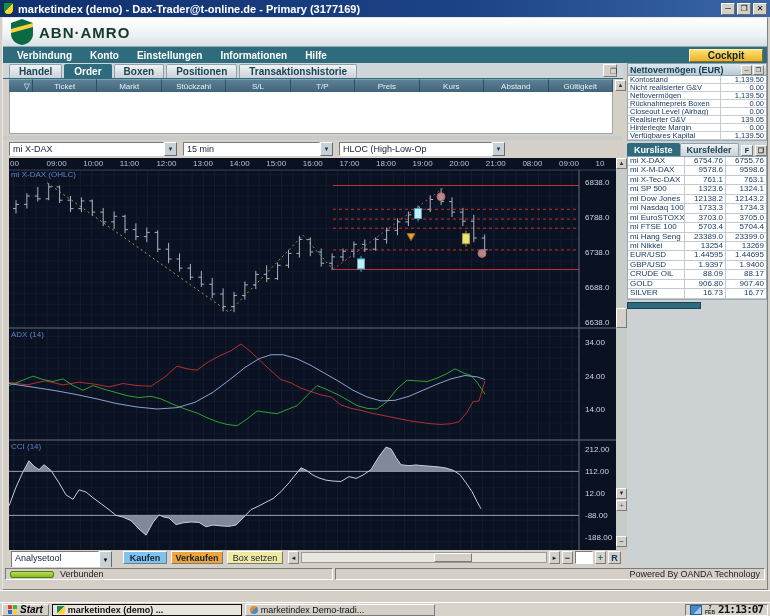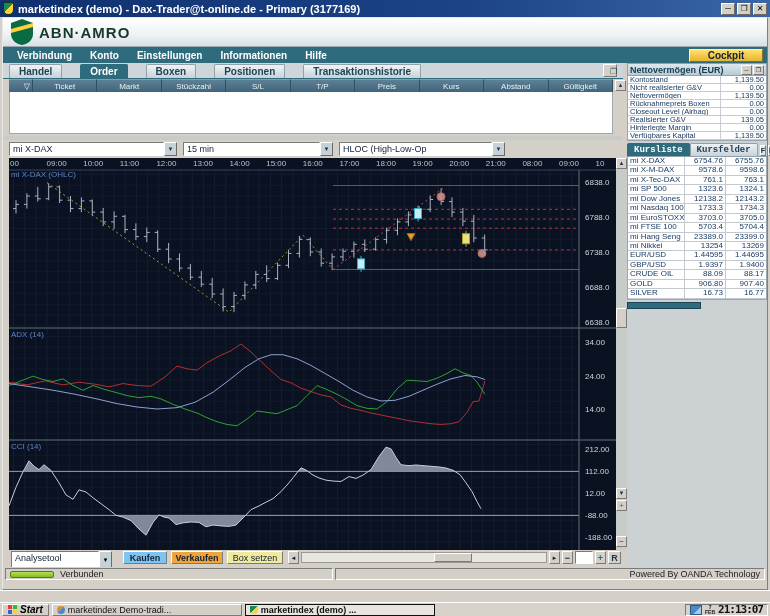--- a/index.html
+++ b/index.html
@@ -33,21 +33,21 @@
 
   .menubar{position:absolute;left:0;top:29px;width:764px;height:16px;background:#2e6b7d;
     display:flex;align-items:center;}
   .menu-items{display:flex;gap:18px;padding-left:14px;flex:1;}
   .menu-item{color:#fff;font-size:10px;font-weight:bold;cursor:default;}
   .cockpit{margin-right:4px;width:74px;height:13px;font-size:10px;font-weight:bold;color:#123;
     background:linear-gradient(180deg,#ffe070,#e8b42c);border:1px solid;border-color:#fff2b0 #8a6d1f #8a6d1f #fff2b0;padding:0 0 1px;}
 
   
   .tabbar{position:absolute;left:0;top:45px;width:620px;height:16px;background:#cfd6da;display:flex;align-items:flex-end;padding-left:6px;border-bottom:1px solid #2e6b7d;}
-  .tab{height:14px;padding:1px 9px 0;margin-right:18px;font-size:10px;font-weight:bold;color:#1c4455;
+  .tab{height:14px;padding:1px 9px 0;margin-right:2px;font-size:10px;font-weight:bold;color:#1c4455;
     background:linear-gradient(180deg,#f0f3f5,#c8d2d8);border:1px solid #8fa2ab;border-bottom:none;border-radius:2px 2px 0 0;}
   .tab.active{background:#2e6b7d;color:#fff;border-color:#2e6b7d;}
   .tabtool{position:absolute;right:24px;top:1px;width:14px;height:13px;font-size:8px;line-height:11px;text-align:center;color:#1c4455;}
   .ot-scrollup{position:absolute;left:612px;top:62px;width:11px;height:11px;font-size:6px;line-height:9px;text-align:center;color:#234;padding:0;}
 
   .othead{position:absolute;left:6px;top:61px;width:604px;height:13px;display:flex;}
   .ohcell{background:linear-gradient(180deg,#5c8196,#40657a);color:#e8f0f4;font-size:8px;
     border-right:1px solid #31505f;border-top:1px solid #7fa0b0;display:flex;align-items:center;justify-content:center;}
   .ohcell.filter{width:24px;flex:none;justify-content:flex-end;padding-right:2px;}
   .ohcell.col{flex:1;}
@@ -94,21 +94,21 @@
   .panelhead{height:13px;background:linear-gradient(180deg,#dde8ee,#b9cad4);border:1px solid #8fa2ab;
     display:flex;align-items:center;font-size:9px;font-weight:bold;color:#123c4e;padding:0 2px;}
   .panelhead .ph-title{flex:1;}
   .phbtn{width:11px;height:10px;font-size:6px;line-height:8px;text-align:center;padding:0;margin-left:1px;color:#234;}
   .acct-rows{background:#fff;border:1px solid #9aa8b0;border-top:none;}
   .arow{height:8px;display:flex;border-bottom:1px solid #c6ccd2;font-size:7.5px;color:#13355e;line-height:7px;}
   .arow .al{flex:1;padding-left:2px;overflow:hidden;white-space:nowrap;}
   .arow .av{width:46px;text-align:right;padding-right:2px;border-left:1px solid #c6ccd2;}
   .qtabs{margin-top:3px;height:13px;display:flex;align-items:flex-end;background:#ccd2d4;border-bottom:1px solid #8fa2ab;}
   .qtab{height:13px;padding:1px 6px 0;font-size:9px;font-weight:bold;color:#1c4455;background:linear-gradient(180deg,#eef2f4,#c8d2d8);
-    border:1px solid #8fa2ab;border-bottom:none;border-radius:2px 2px 0 0;font-family:Liberation Mono, monospace;}
+    border:1px solid #8fa2ab;border-bottom:none;border-radius:2px 2px 0 0;}
   .qtab.active{background:#2e6b7d;color:#fff;border-color:#2e6b7d;}
   .qbtn{width:12px;height:11px;font-size:7px;font-weight:bold;line-height:9px;text-align:center;color:#123;padding:0;margin-left:2px;}
   .quote-rows{background:#fff;border:1px solid #9aa8b0;border-top:none;}
   .qrow{height:9.45px;display:flex;border-bottom:1px solid #c2cad0;font-size:8px;color:#13355e;line-height:8.5px;}
   .qrow .qn{width:56px;padding-left:2px;overflow:hidden;white-space:nowrap;}
   .qrow .qb,.qrow .qa{width:41px;text-align:right;padding-right:2px;border-left:1px solid #c2cad0;}
   .stub{margin-top:2px;width:74px;height:7px;background:#2e6b7d;border:1px solid #1c4455;}
 
   
   .taskbar{position:absolute;left:0;top:602px;width:770px;height:14px;background:#d6d2ca;border-top:1px solid #fff;
@@ -700,27 +700,27 @@
   <div class="taskbar">
     <button class="startbtn raised">
       <span class="winflag">
         <i style="background:#e33;"></i>
           <i style="background:#3b3;"></i>
           <i style="background:#36c;"></i>
           <i style="background:#fc3;"></i>
       </span>
       <span>Start</span>
     </button>
+    <button class="taskbtn active" style="border:1px solid;">
+      <span class="ticon-sq" style="background:linear-gradient(135deg,#1a8a50 50%,#ffd23c 50%);border-radius:0 0 3px 3px;"></span>
+      <span>marketindex (demo) ...</span>
+    </button>
     <button class="taskbtn raised">
       <span class="ticon-sq" style="background:linear-gradient(135deg,#e88a2a 50%,#4a8ac8 50%);border-radius:50%;"></span>
       <span>marketindex Demo-tradi...</span>
-    </button>
-    <button class="taskbtn active" style="border:1px solid;">
-      <span class="ticon-sq" style="background:linear-gradient(135deg,#1a8a50 50%,#ffd23c 50%);border-radius:0 0 3px 3px;"></span>
-      <span>marketindex (demo) ...</span>
     </button>
     <div class="tray">
       <span class="trayicon"></span>
       <span class="traydate">
         <span>7</span><br><span>FEB</span>
       </span>
       <span class="trayclock">21:13:07</span>
     </div>
   </div>
 </div>

